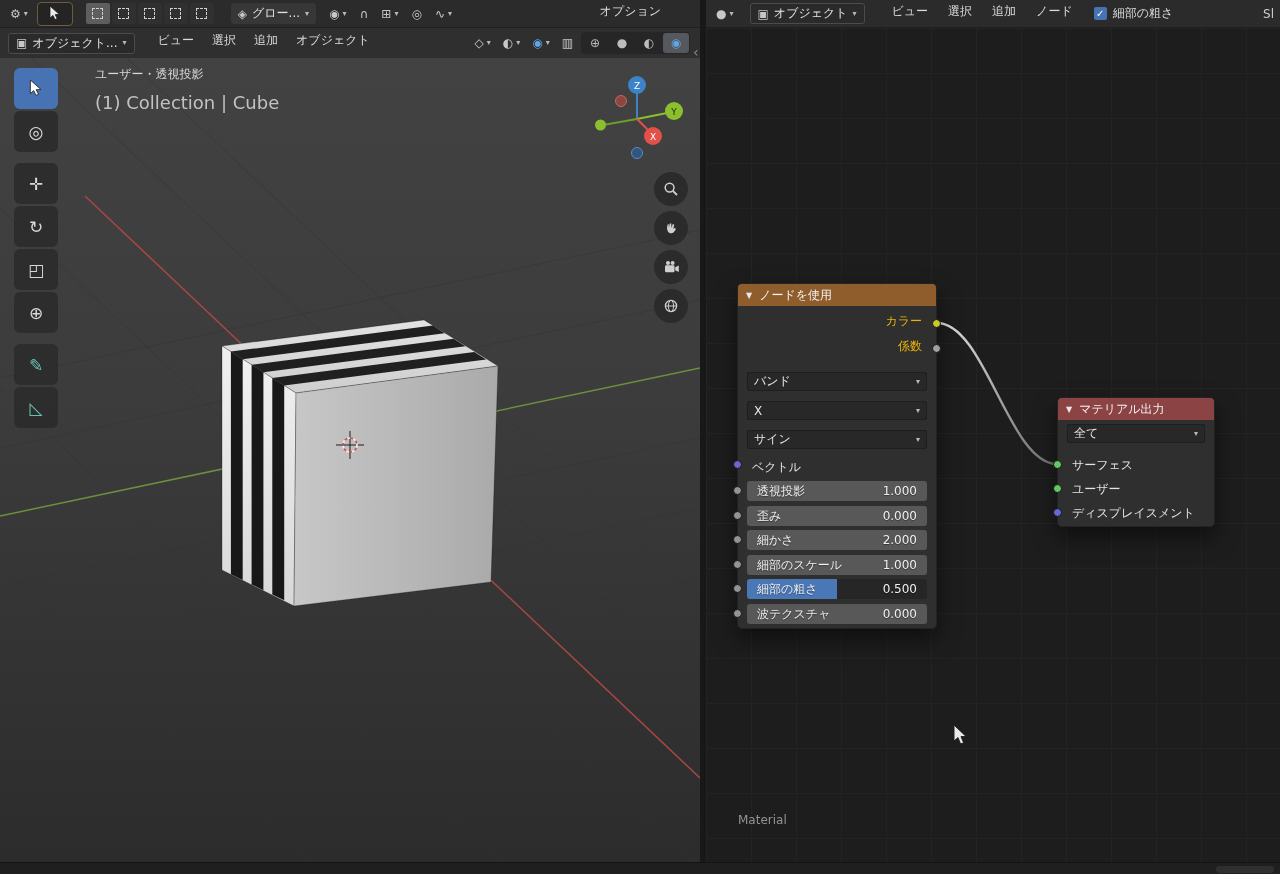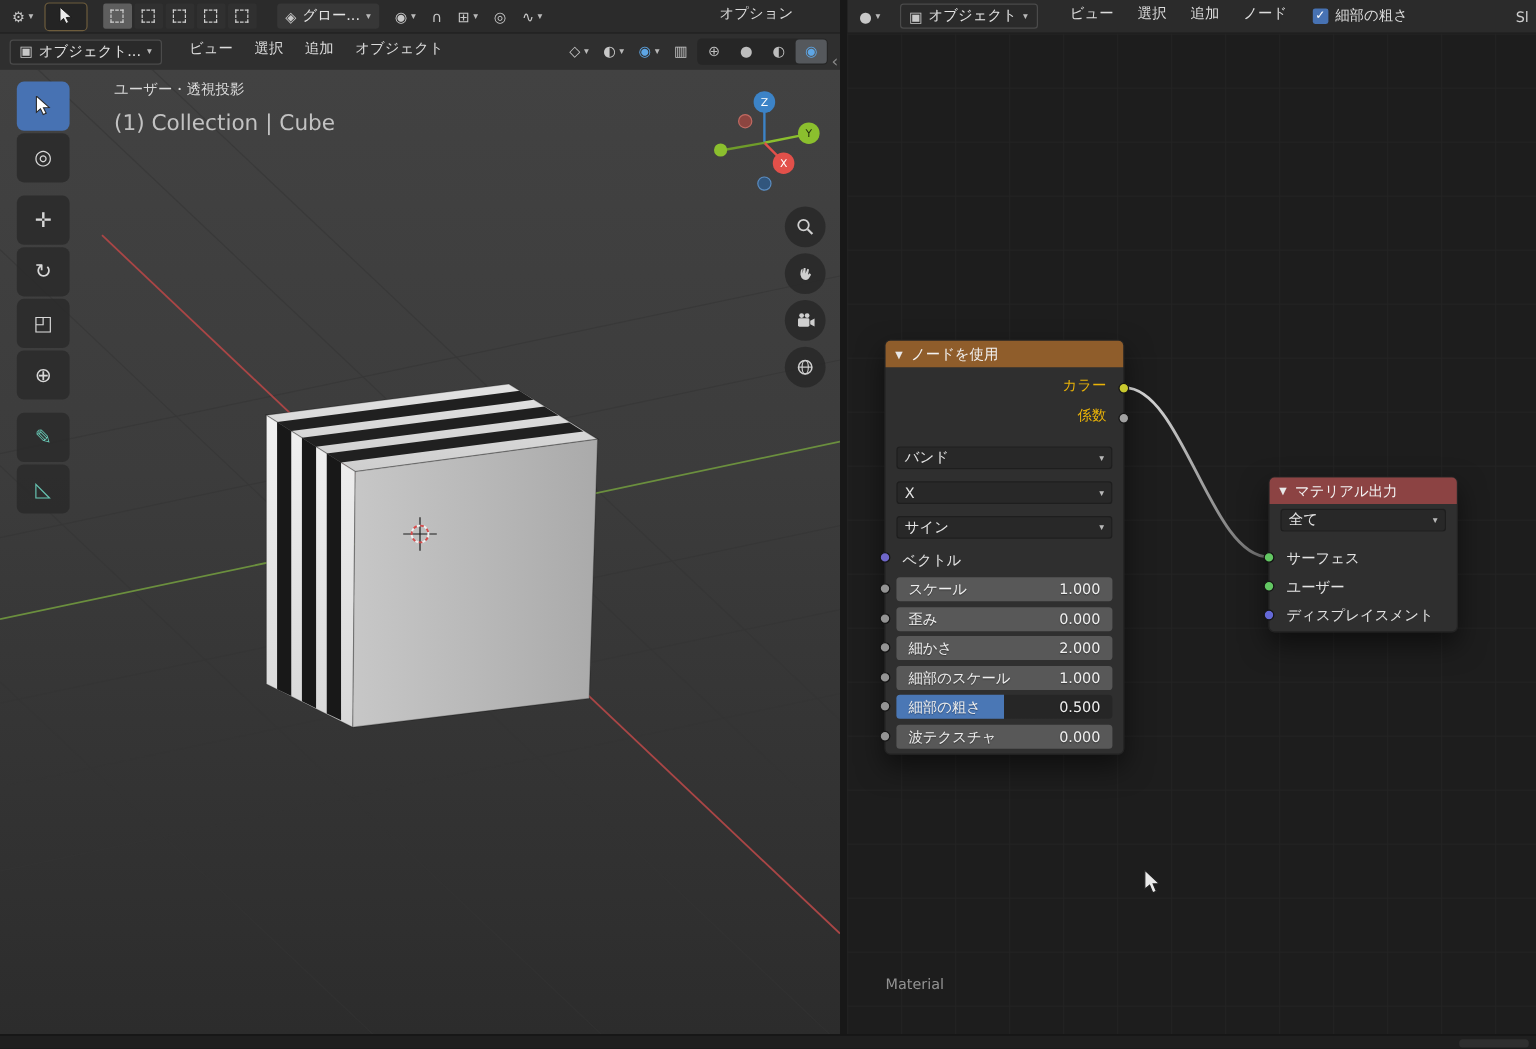--- a/index.html
+++ b/index.html
@@ -394,21 +394,21 @@
       <div class="ndrop" style="top:146px;">
         <span>サイン</span>
         <span class="caret">▾</span>
       </div>
 
       <div class="in-label" style="top:172px;align-items:flex-end;">
           <span>ベクトル</span>
         </div>
 
       <div class="nfield" style="top:197px;">
-        <span>スケール</span>
+        <span>透視投影</span>
         <span>1.000</span>
       </div>
       <div class="nfield" style="top:222px;">
         <span>歪み</span>
         <span>0.000</span>
       </div>
       <div class="nfield" style="top:246px;">
         <span>細かさ</span>
         <span>2.000</span>
       </div>

